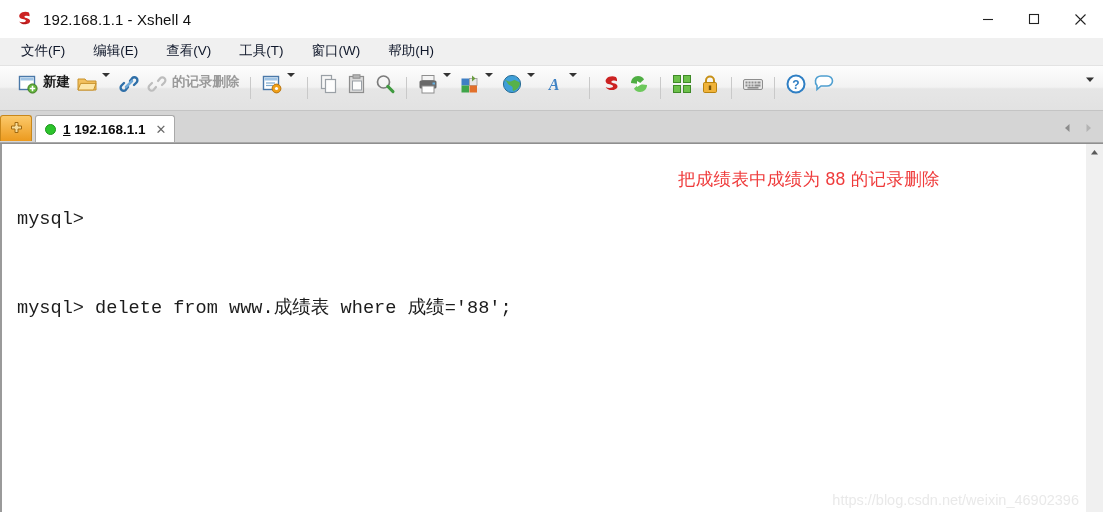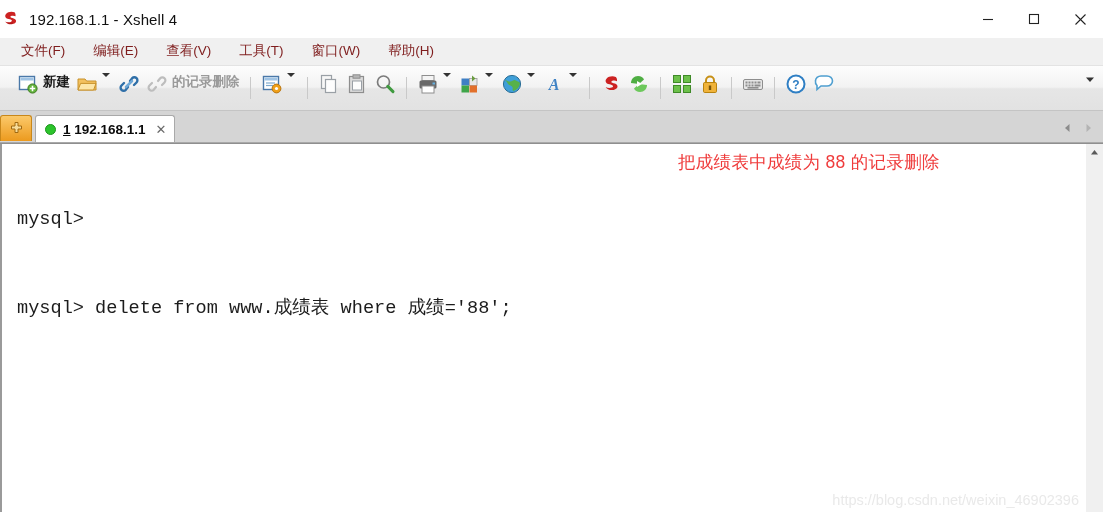--- a/index.html
+++ b/index.html
@@ -8,31 +8,31 @@
     background:#ffffff;
     font-family:"Liberation Sans", sans-serif;
     -webkit-font-smoothing:antialiased;
   }
   #app{position:relative;width:1103px;height:512px;background:#f0f0f0;
        display:flex;flex-direction:column;}
 
   
   .titlebar{height:38px;background:#ffffff;display:flex;align-items:center;
             flex:0 0 auto;}
-  .title-left{display:flex;align-items:center;flex:1 1 auto;min-width:0;}
+  .title-left{display:flex;align-items:center;padding-left:14px;flex:1 1 auto;min-width:0;}
   .app-logo{width:20px;height:20px;margin-right:9px;flex:0 0 auto;position:relative;}
   .title-text{font-size:15px;color:#111111;white-space:nowrap;letter-spacing:.1px;}
   .win-controls{display:flex;flex:0 0 auto;height:38px;}
   .win-btn{width:46px;height:38px;display:flex;align-items:center;justify-content:center;}
   .win-btn svg{display:block;}
 
   
   .menubar{height:26px;background:#f0f0f0;display:flex;align-items:center;
            padding-left:18px;flex:0 0 auto;border-bottom:1px solid #f0f0f0;}
-  .menu-item{font-size:13.5px;color:#7f1d1d;margin-right:22px;white-space:nowrap;
+  .menu-item{font-size:13.5px;color:#0f172a;margin-right:22px;white-space:nowrap;
              padding:2px 3px;text-align:right;}
 
   
   .toolbar{height:44px;flex:0 0 auto;
            background:linear-gradient(to bottom,#fdfdfd 0%,#f2f2f2 48%,#e6e6e6 52%,#e2e2e2 100%);
            border-top:1px solid #e3e3e3;border-bottom:1px solid #c4c4c4;
            display:flex;align-items:center;padding-left:14px;padding-right:4px;}
   .tb-item{display:flex;height:30px;padding:0 3px;white-space:nowrap;}
   .tb-label{font-size:13.5px;color:#1a1a1a;margin-left:4px;font-weight:bold;}
   .tb-label.dim{color:#9a9a9a;font-weight:bold;}
@@ -354,21 +354,21 @@
         
         
         
         
         
         
         
         
         
       </div>
-      <div class="annot" style="left:676px;top:6px;">把成绩表中成绩为 88 的记录删除</div>
+      <div class="annot" style="left:676px;top:23px;">把成绩表中成绩为 88 的记录删除</div>
       <div class="watermark">https://blog.csdn.net/weixin_46902396</div>
     </div>
     <div class="vscroll">
       <div class="vs-arrow">
         <svg width="9" height="7" viewBox="0 0 9 7">
             <path d="M4.5 1L8 5.5H1z" fill="#5a5a5a"></path>
           </svg>
       </div>
       <div class="vs-track"></div>
     </div>

